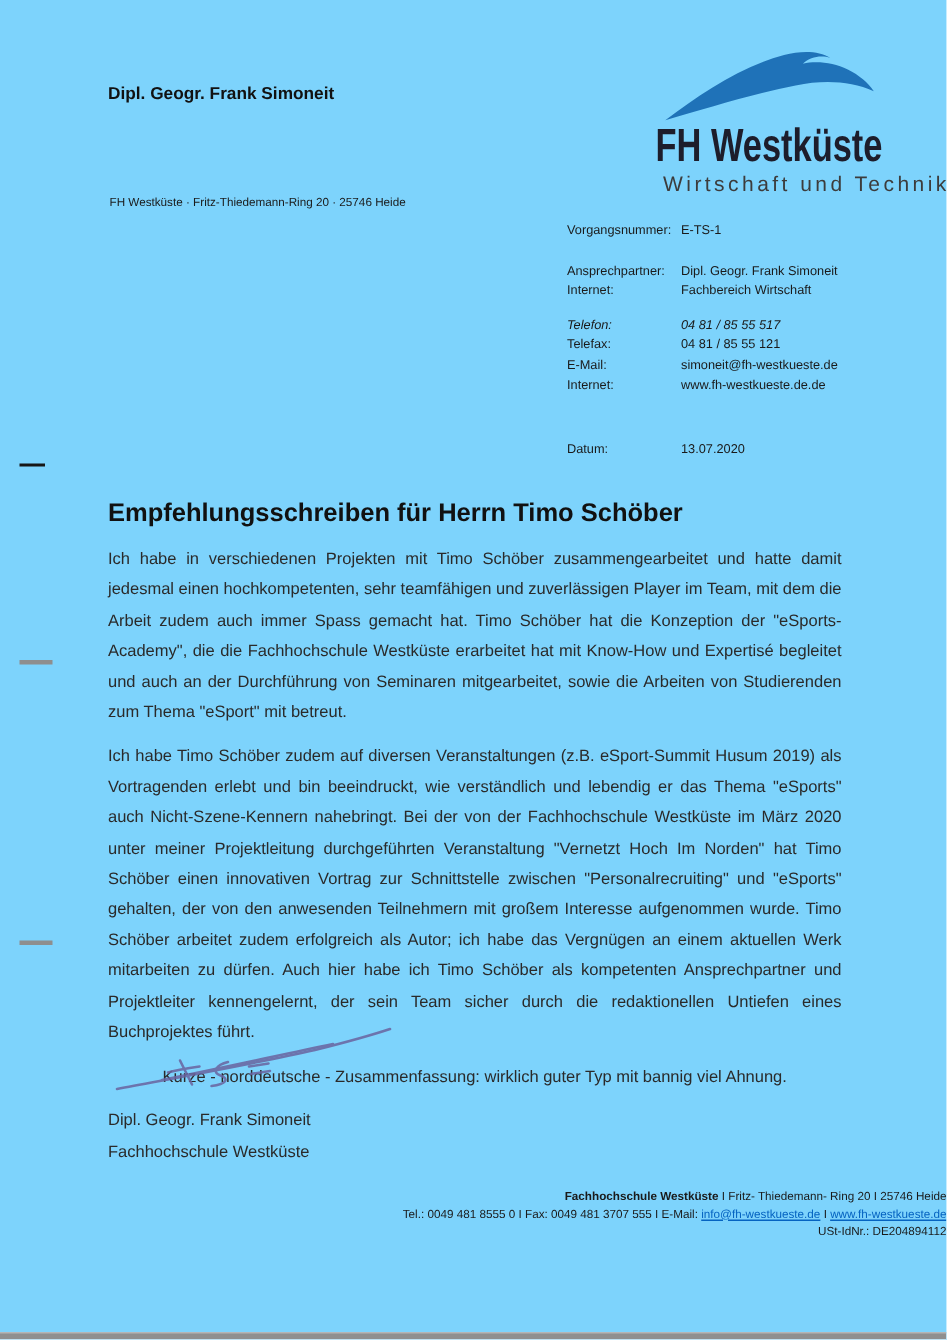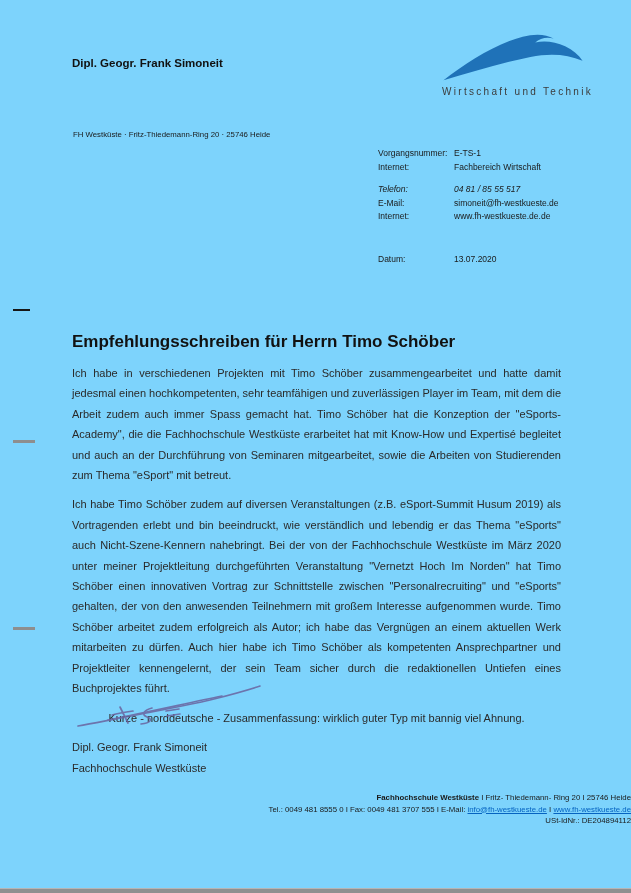--- a/index.html
+++ b/index.html
@@ -26,21 +26,21 @@
   .logo-name .scalex {
     display: inline-block;
     transform: scaleX(0.74);
     transform-origin: left center;
     white-space: nowrap;
     font-size: 31px; font-weight: bold; color: #1d1d2b;
     letter-spacing: 0px; line-height: 30px;
   }
   .logo-tagline {
     margin-top: 2px; margin-left: 5px;
-    font-size: 10px; letter-spacing: 2.3px; color: #3c3c3c;
+    font-size: 14px; letter-spacing: 2.3px; color: #3c3c3c;
     white-space: nowrap;
   }
 
   
   .sender-line {
     position: absolute; left: 73px; top: 130px;
     font-size: 7.8px; color: #1a1a1a;
   }
 
   
@@ -96,34 +96,43 @@
 <body>
 
 <div class="page">
 
   <div class="author-header">Dipl. Geogr. Frank Simoneit</div>
 
   <div class="logo">
     <svg class="logo-wave" width="150" height="56" viewBox="0 0 150 58">
       <path fill="#1f72b8" d="M2 54 C 26 36, 54 17, 84 9 C 96 6, 108 6, 116 11 C 110 9, 102 10, 97 15 C 106 13, 118 14, 128 19 C 136 23, 142 28, 146 34 C 130 27, 112 26, 92 30 C 62 36, 30 46, 2 54 Z"></path>
     </svg>
+    <div class="logo-name">
+      <span class="scalex">FH Westküste</span>
+    </div>
     <div class="logo-tagline">Wirtschaft und Technik</div>
   </div>
 
   <div class="sender-line">FH Westküste · Fritz-Thiedemann-Ring 20 · 25746 Heide</div>
 
   <div class="info-block">
     <div class="info-row">
       <span class="lbl">Vorgangsnummer:</span><span>E-TS-1</span>
     </div>
+    <div class="info-row gap-a">
+      <span class="lbl">Ansprechpartner:</span><span>Dipl. Geogr. Frank Simoneit</span>
+    </div>
     <div class="info-row">
       <span class="lbl">Internet:</span><span>Fachbereich Wirtschaft</span>
     </div>
     <div class="info-row gap-b">
       <span class="lbl">Telefon:</span><span>04 81 / 85 55 517</span>
+    </div>
+    <div class="info-row">
+      <span class="lbl">Telefax:</span><span>04 81 / 85 55 121</span>
     </div>
     <div class="info-row">
       <span class="lbl">E-Mail:</span><span>simoneit@fh-westkueste.de</span>
     </div>
     <div class="info-row">
       <span class="lbl">Internet:</span><span>www.fh-westkueste.de.de</span>
     </div>
     <div class="info-row gap-c">
       <span class="lbl">Datum:</span><span>13.07.2020</span>
     </div>

